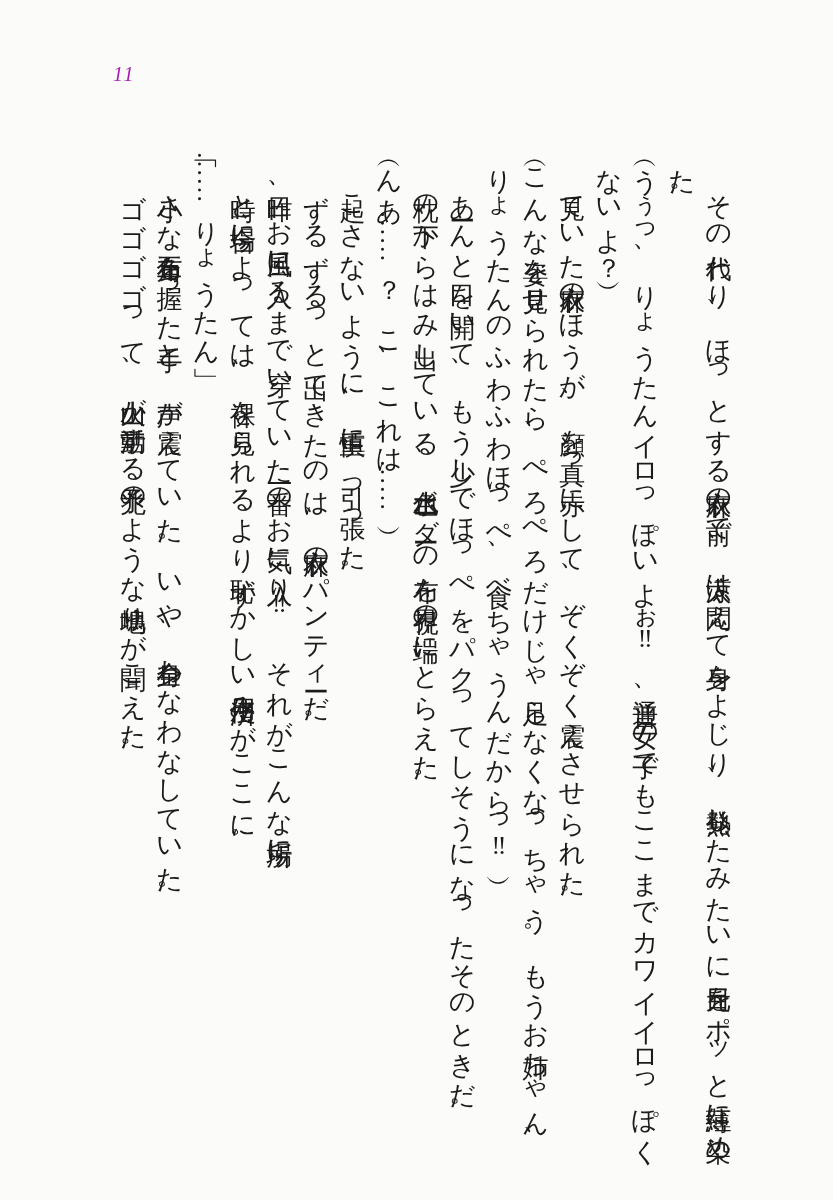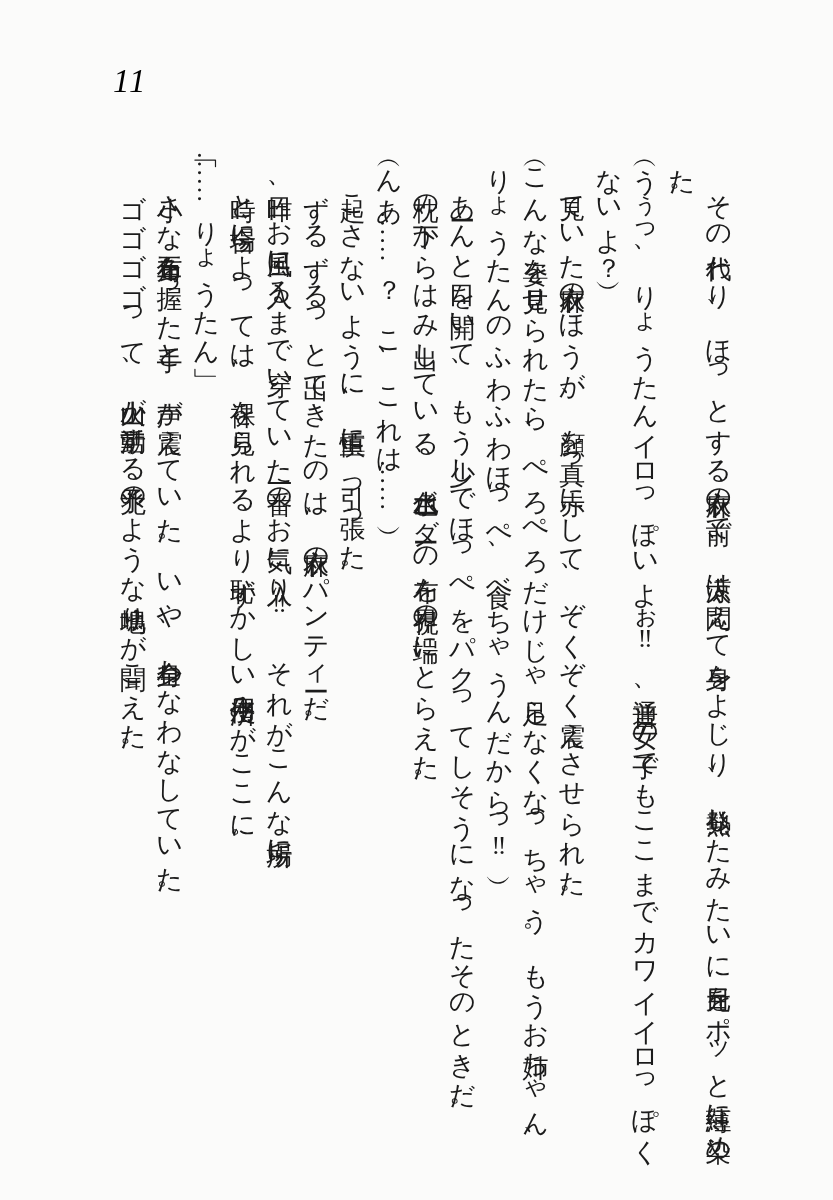--- a/index.html
+++ b/index.html
@@ -8,23 +8,23 @@
     height: 1200px;
     position: relative;
     background: #fbfbfa;
     font-family: "Liberation Serif", "DejaVu Serif", serif;
     overflow: hidden;
   }
   .page-number {
     position: absolute;
     top: 63px;
     left: 113px;
-    font-size: 33px;
+    font-size: 20px;
     font-style: italic;
-    color: #000000;
+    color: #a21caf;
     letter-spacing: 2px;
   }
   .text-block {
     position: absolute;
     top: 151px;
     right: 97px;
     width: 642px;
     height: 1006px;
     writing-mode: vertical-rl;
     -webkit-writing-mode: vertical-rl;

